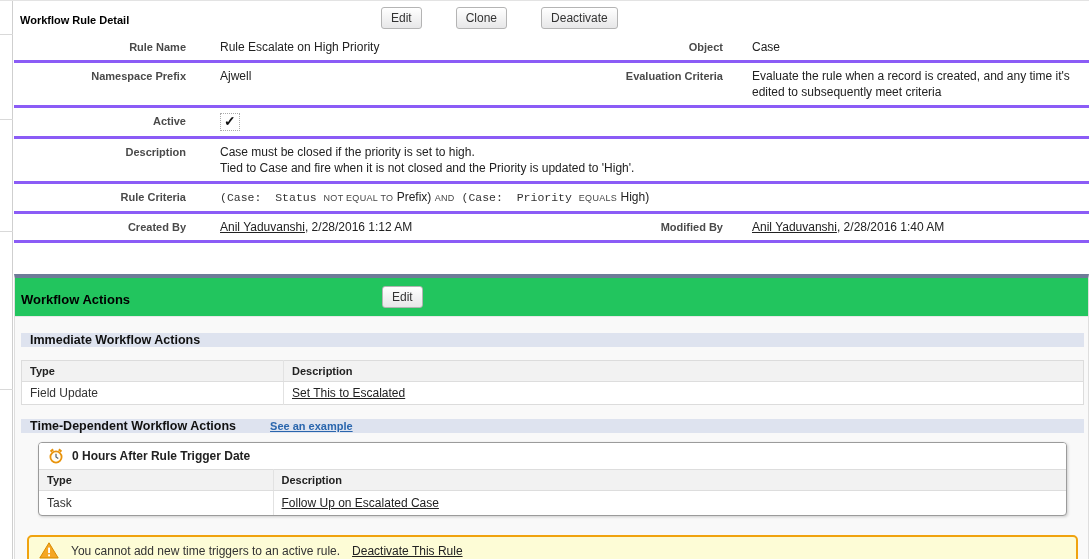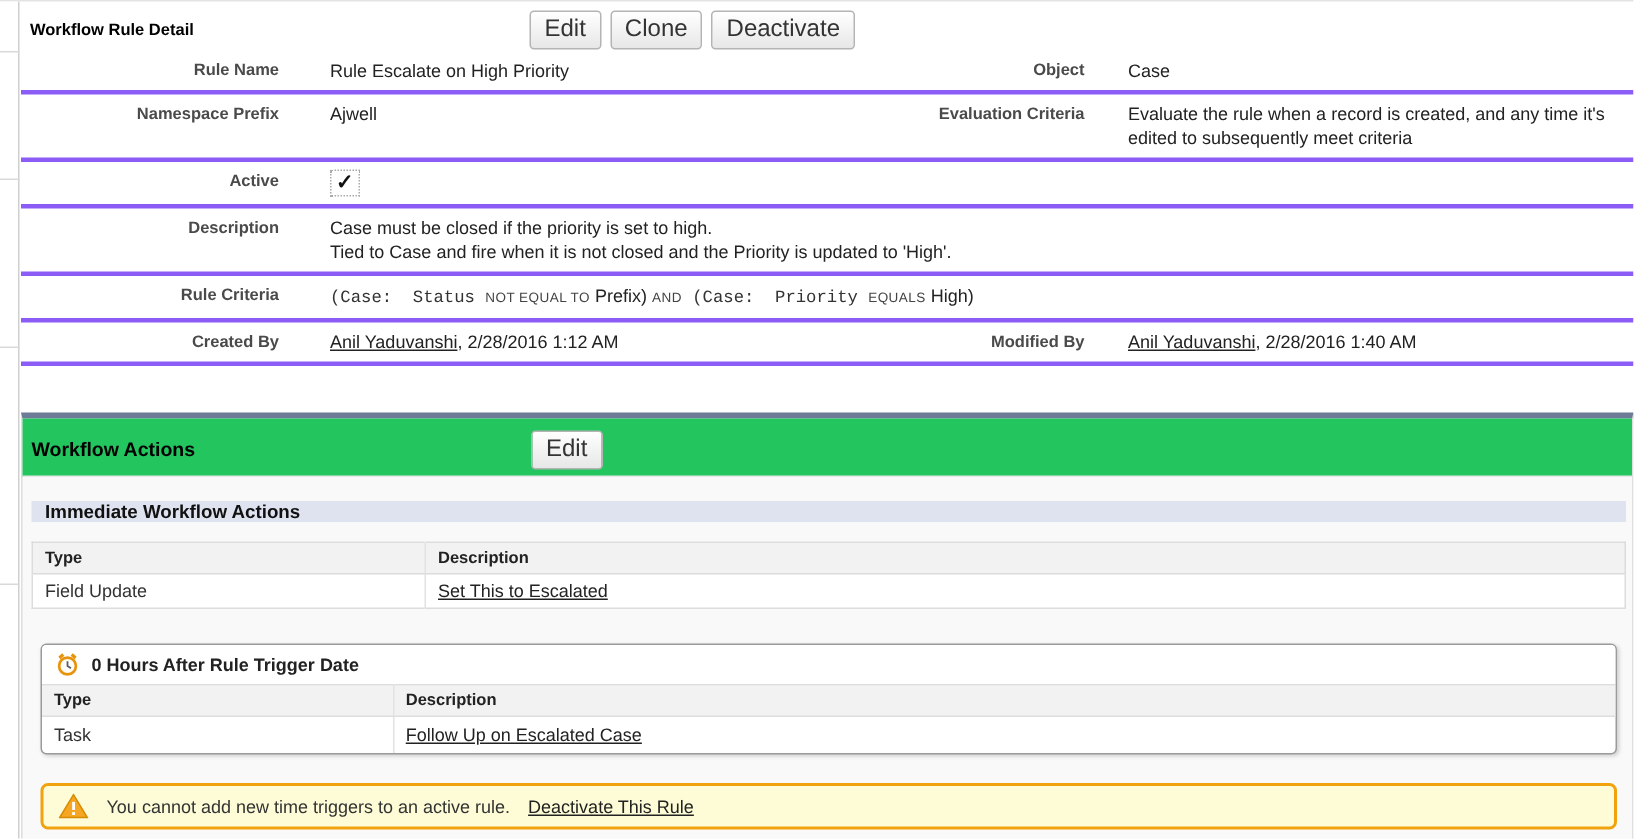--- a/index.html
+++ b/index.html
@@ -11,23 +11,23 @@
   .left-strip { position:absolute; left:0; top:0; width:13px; height:559px;
                 background:#fff; border-right:1px solid #cfcfcf; }
   .strip-line { position:absolute; left:0; width:13px; border-top:1px solid #d9d9d9; }
 
   .content { position:absolute; left:14px; top:0; width:1075px; }
 
   
   .section-head { position:relative; height:33px; padding:9px 0 0 6px; }
   .section-head h1 { font-size:11px; font-weight:bold; color:#000; display:inline-block; }
   .btn-group { position:absolute; left:339px; top:6px; display:flex; gap:6px; }
-  button.sfbtn { font-family:"Liberation Sans", sans-serif; font-size:16px; color:#333;
+  button.sfbtn { font-family:"Liberation Sans", sans-serif; font-size:12px; color:#333;
        background:linear-gradient(#ffffff,#e7e7e8); border:1px solid #b4b4b4;
-       border-radius:3px; padding:3px 9px; cursor:pointer; }
+       border-radius:3px; padding:3px 9px; cursor:pointer;margin-left:28px; }
   .drow { display:grid; grid-template-columns:186px 366px 171px 1fr;
           border-bottom:3px solid #8b5cf6; padding:4px 0 5px 0; }
   .lbl { font-size:11px; font-weight:bold; color:#4a4a4a; text-align:right;
          padding:2px 14px 0 0; line-height:15px; }
   .val { font-size:12px; color:#222; padding:1px 4px 0 20px; line-height:16px; }
   .val.second { padding-left:15px; }
   .span3 { grid-column:2 / 5; }
   .ulink { color:#222; text-decoration:underline; cursor:pointer; }
   .checkbox-img { display:inline-block; border:1px dotted #aaa; padding:0 3px 1px 3px;
                   font-size:14px; font-weight:bold; color:#111; line-height:15px; }
@@ -50,21 +50,21 @@
 
   table.wtable { width:100%; border-collapse:collapse; background:#fff; margin-top:13px;
                  border:1px solid #dcdcdc; font-size:12px; }
   table.wtable th { background:#f2f2f2; text-align:left; font-size:11px; font-weight:bold;
                  color:#222; padding:4px 8px; border-bottom:1px solid #ddd; height:21px; }
   table.wtable td { padding:4px 8px; height:22px; color:#333; }
   table.wtable .col-type { width:262px; border-right:1px solid #e2e2e2; }
 
   .gap14 { height:14px; } .gap10 { height:9px; } .gap20 { height:19px; }
 
-  .trigger-box { margin:0 6px; background:#fff; border:1px solid #9b9b9b; border-radius:4px;
+  .trigger-box { margin:0 17px; background:#fff; border:1px solid #9b9b9b; border-radius:4px;
                  box-shadow:1px 1px 3px rgba(0,0,0,.18); overflow:hidden; }
   .trigger-title { display:flex; align-items:center; gap:8px; padding:5px 9px; height:26px;
                    font-size:12px; font-weight:bold; color:#222; background:#fff; }
   .trigger-box table { width:100%; border-collapse:collapse; font-size:12px; }
   .trigger-box th { background:#f2f2f2; text-align:left; font-size:11px; font-weight:bold;
                    color:#222; padding:4px 8px; border-top:1px solid #ddd;
                    border-bottom:1px solid #ddd; height:20px; }
   .trigger-box td { padding:5px 8px; height:22px; color:#333; }
   .trigger-box .col-type { width:234px; border-right:1px solid #e2e2e2; }
 
@@ -167,20 +167,24 @@
             <td class="col-type">Field Update</td>
             <td>
               <span class="ulink">Set This to Escalated</span>
             </td>
           </tr>
         </tbody>
           </table>
 
         <div class="gap14"></div>
 
+        <div class="subheader">
+          <span>Time-Dependent Workflow Actions</span>
+          <span class="example-link">See an example</span>
+        </div>
 
         <div class="gap10"></div>
 
         <div class="trigger-box">
           <div class="trigger-title">
             <svg width="16" height="16" viewBox="0 0 16 16">
               <path d="M2.6 3.6 L5.2 1.4" stroke="#e8930c" stroke-width="2.2" fill="none"></path>
               <path d="M13.4 3.6 L10.8 1.4" stroke="#e8930c" stroke-width="2.2" fill="none"></path>
               <circle cx="8" cy="9" r="5.6" fill="#fffdf5" stroke="#e8930c" stroke-width="1.8"></circle>
               <path d="M8 5.8 V9 L10.3 10.5" stroke="#56606e" stroke-width="1.2" fill="none"></path>

